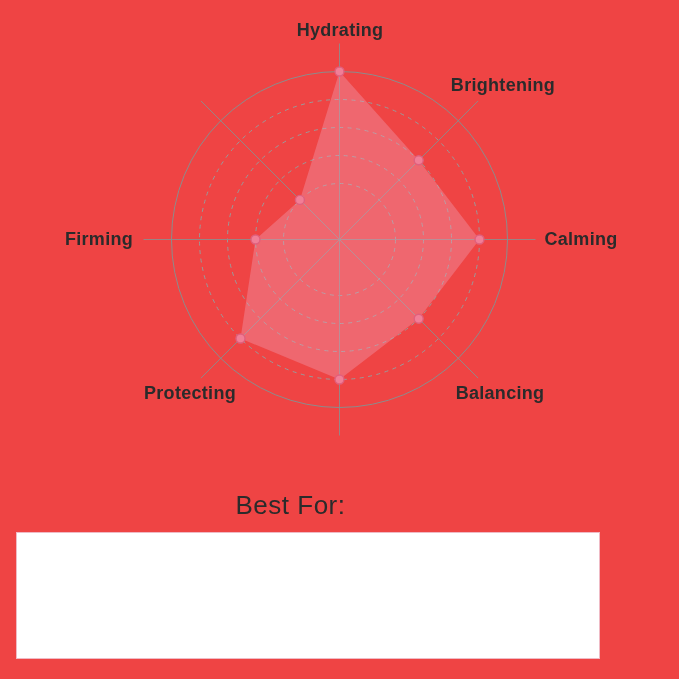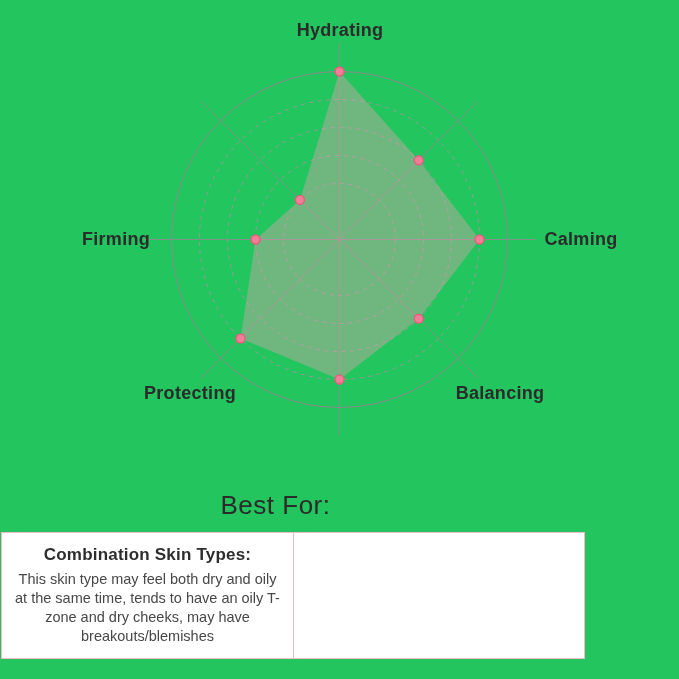--- a/index.html
+++ b/index.html
@@ -1,20 +1,20 @@
 <!DOCTYPE html>
 <html><head>
 <meta charset="utf-8">
 <style>
   html, body { margin: 0; padding: 0; background: #ffffff; }
   .stage {
     position: relative;
     width: 679px;
     height: 679px;
-    background: #22c55e;
+    background: #ef4444;
     font-family: "Liberation Sans", sans-serif;
     overflow: hidden;
   }
   .chart-area {
     position: absolute;
     left: 0; top: 0;
     width: 679px; height: 480px;
   }
   .chart-area svg { position: absolute; left: 0; top: 0; }
   .axis-label {
@@ -27,25 +27,25 @@
     white-space: nowrap;
     text-align: center;
     line-height: 1.04;
   }
   .axis-0 { left: 340px; top: 30px; }
   .axis-1 { left: 503px; top: 85px; }
   .axis-2 { left: 581px; top: 239px; }
   .axis-3 { left: 500px; top: 393px; text-align: center; }
   .axis-4 { left: 340px; top: 455px; }
   .axis-5 { left: 190px; top: 393px; }
-  .axis-6 { left: 116px; top: 239px; text-align: center; }
+  .axis-6 { left: 99px; top: 239px; text-align: center; }
   .axis-7 { left: 157px; top: 86px; width: 88px; white-space: normal; }
   .best-for-section {
     position: absolute;
-    left: 1px; top: 480px;
+    left: 16px; top: 480px;
     width: 549px;
   }
   .best-for-heading {
     margin: 10px 0 0 0;
     text-align: center;
     font-size: 26px;
     font-weight: 400;
     color: #2b2b2b;
     letter-spacing: 0.5px;
   }
@@ -104,32 +104,29 @@
         <circle cx="418.6959594928933" cy="160.30404050710666" r="4.5" fill="#F17E96" stroke="#E05F7D" stroke-width="1.4"></circle>
         <circle cx="479.5" cy="239.5" r="4.5" fill="#F17E96" stroke="#E05F7D" stroke-width="1.4"></circle>
         <circle cx="418.69595949289334" cy="318.6959594928933" r="4.5" fill="#F17E96" stroke="#E05F7D" stroke-width="1.4"></circle>
         <circle cx="339.5" cy="379.5" r="4.5" fill="#F17E96" stroke="#E05F7D" stroke-width="1.4"></circle>
         <circle cx="240.50505063388334" cy="338.49494936611666" r="4.5" fill="#F17E96" stroke="#E05F7D" stroke-width="1.4"></circle>
         <circle cx="255.5" cy="239.50000000000003" r="4.5" fill="#F17E96" stroke="#E05F7D" stroke-width="1.4"></circle>
         <circle cx="299.90202025355336" cy="199.90202025355336" r="4.5" fill="#F17E96" stroke="#E05F7D" stroke-width="1.4"></circle>
       </svg>
 
     <div class="axis-label axis-0">Hydrating</div>
+    <div class="axis-label axis-1">Brightening</div>
     <div class="axis-label axis-2">Calming</div>
     <div class="axis-label axis-3">Balancing</div>
     <div class="axis-label axis-5">Protecting</div>
     <div class="axis-label axis-6">Firming</div>
   </div>
 
   <div class="best-for-section">
     <h2 class="best-for-heading">Best For:</h2>
 
     <div class="boxes">
       <div class="skin-card">
-        <div class="card-title">Combination Skin Types:</div>
-        <div class="card-body">This skin type may feel both dry and oily at the same time, tends to have an oily T-zone and dry cheeks, may have breakouts/blemishes</div>
-      </div>
-      <div class="skin-card">
       </div>
     </div>
   </div>
 
 </div>
 
 </body></html>

